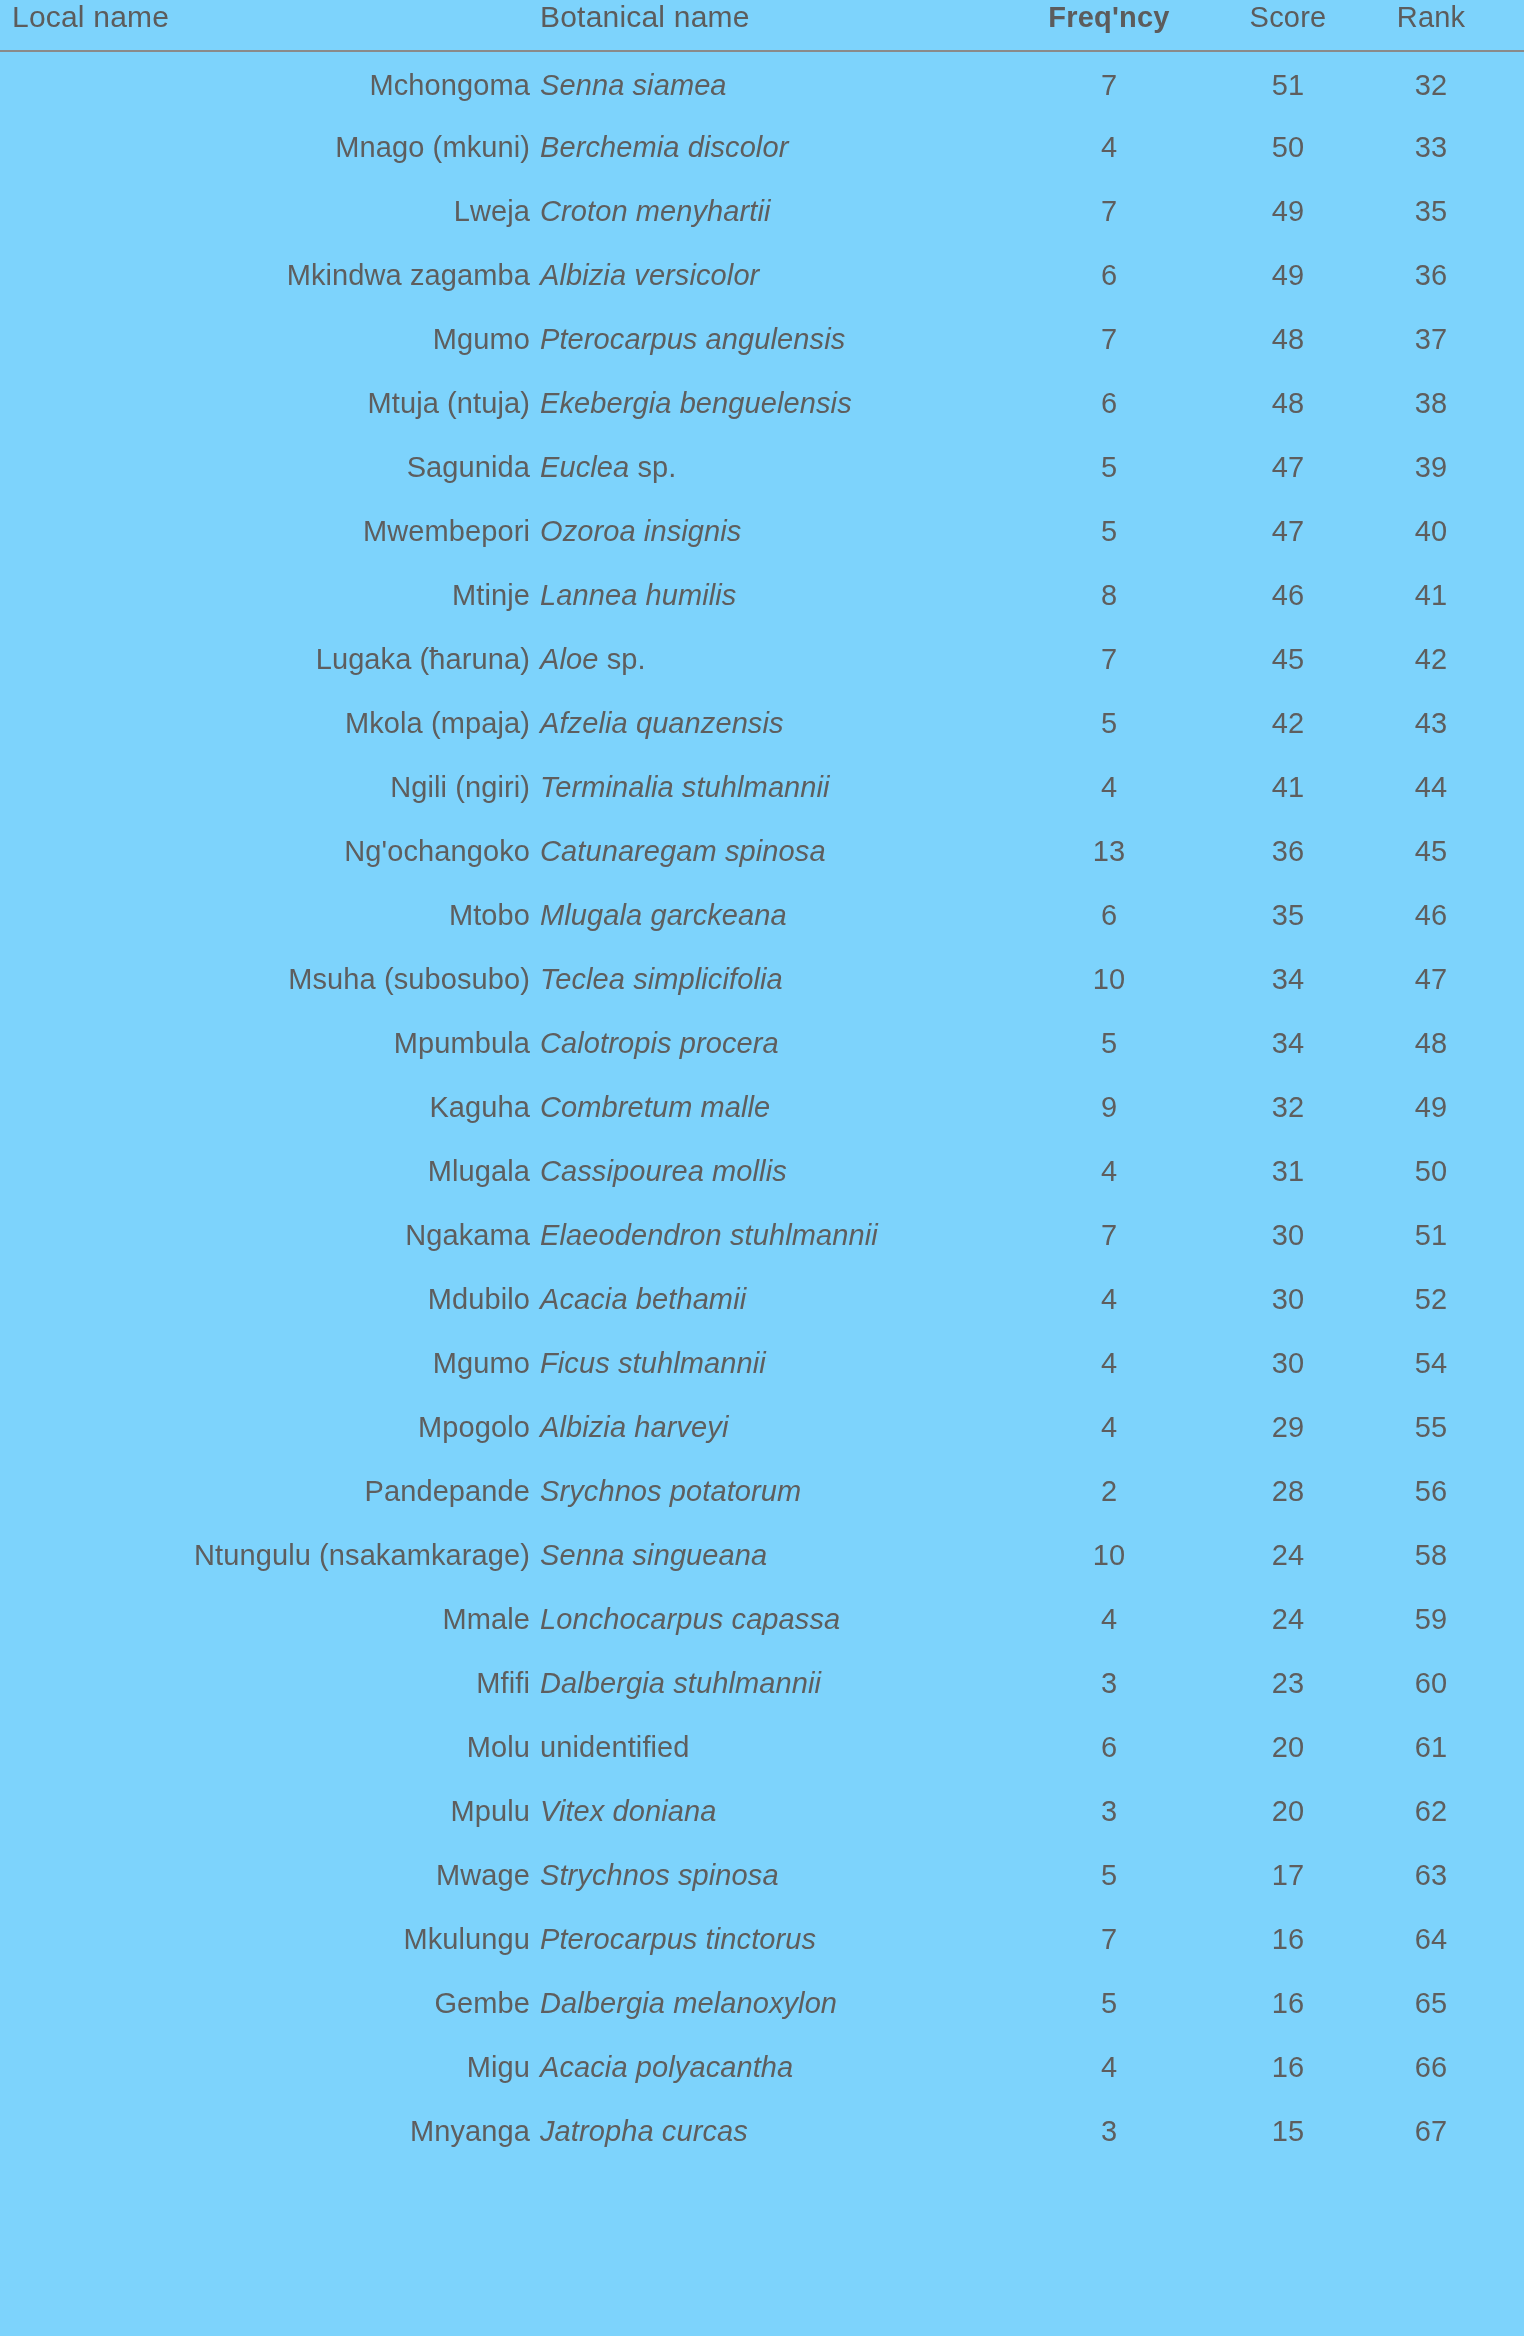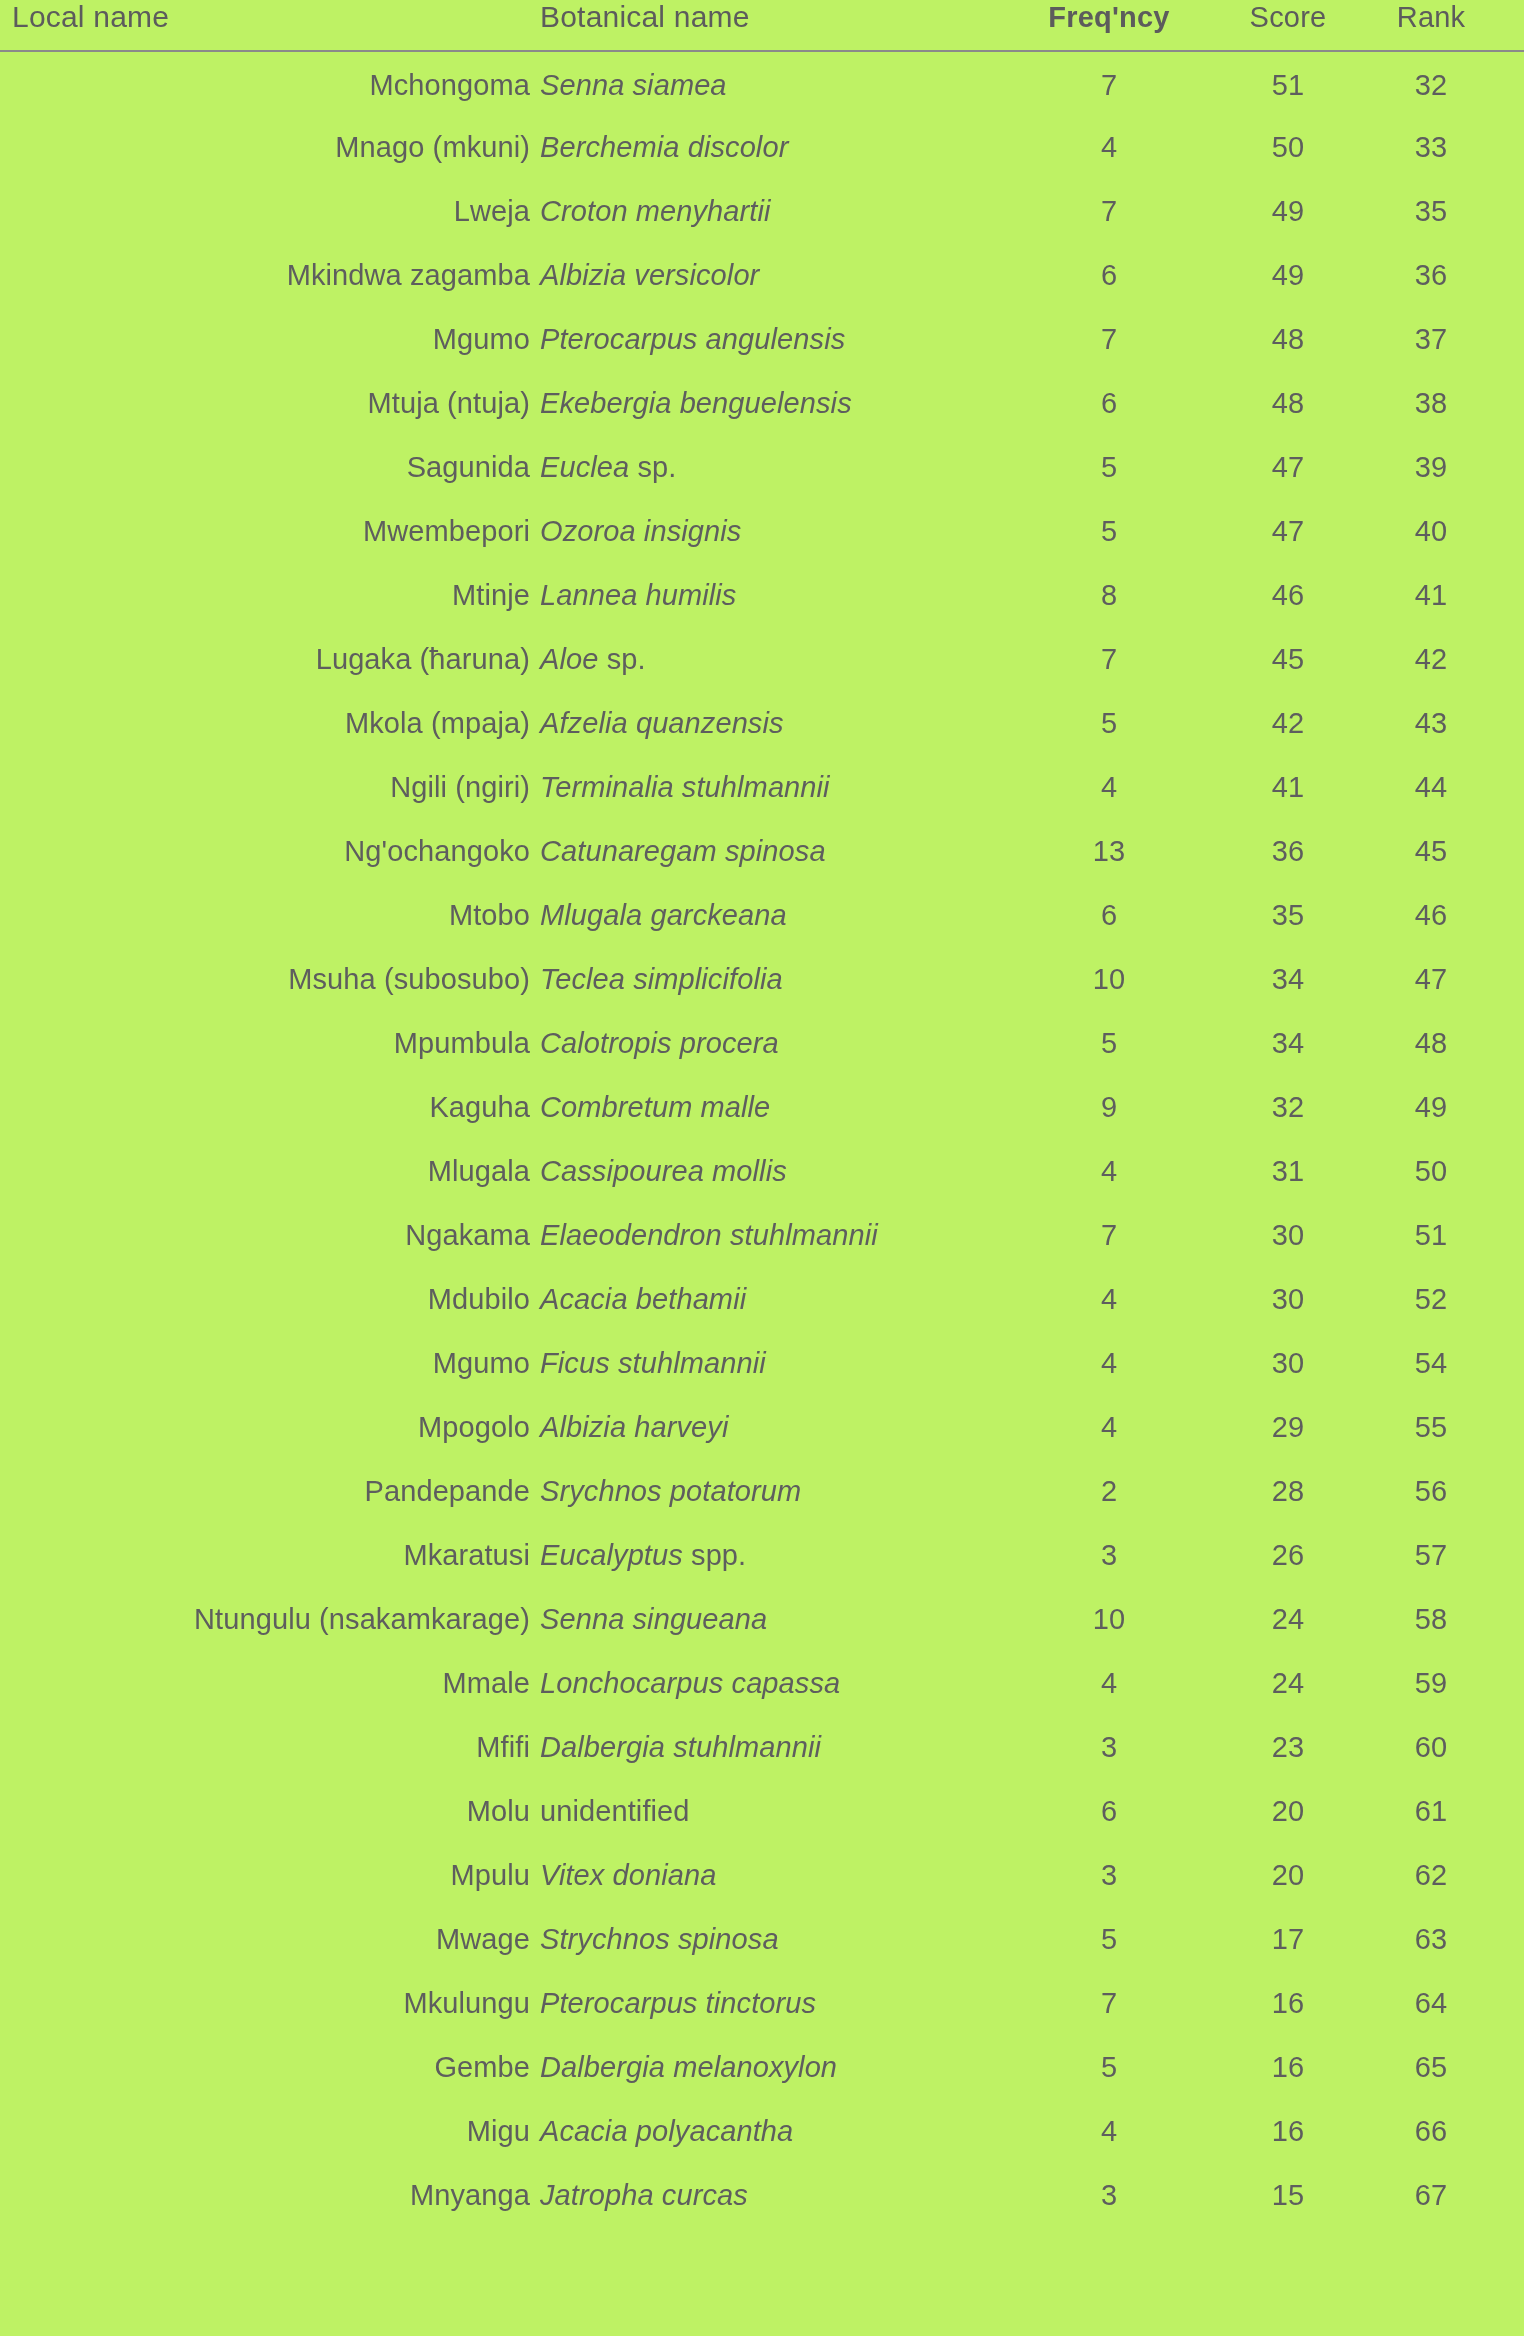--- a/index.html
+++ b/index.html
@@ -14,21 +14,21 @@
     overflow: hidden;
     font-family: "Liberation Sans", "DejaVu Sans", sans-serif;
     color: #5c5c5c;
     -webkit-font-smoothing: antialiased;
   }
 
   .page {
     position: relative;
     width: 1524px;
     height: 2336px;
-    background: #bef264;
+    background: #7dd3fc;
   }
 
   table.species-table {
     width: 1524px;
     border-collapse: collapse;
     table-layout: fixed;
   }
 
   
   col.c-local { width: 530px; }
@@ -288,27 +288,20 @@
           <td class="num rank">55</td>
         </tr>
         <tr>
           <td class="local">Pandepande</td>
           <td class="botanical"><span>Srychnos potatorum</span></td>
           <td class="num freq">2</td>
           <td class="num score">28</td>
           <td class="num rank">56</td>
         </tr>
         <tr>
-          <td class="local">Mkaratusi</td>
-          <td class="botanical"><span>Eucalyptus</span> <span class="upright">spp.</span></td>
-          <td class="num freq">3</td>
-          <td class="num score">26</td>
-          <td class="num rank">57</td>
-        </tr>
-        <tr>
           <td class="local">Ntungulu (nsakamkarage)</td>
           <td class="botanical"><span>Senna singueana</span></td>
           <td class="num freq">10</td>
           <td class="num score">24</td>
           <td class="num rank">58</td>
         </tr>
         <tr>
           <td class="local">Mmale</td>
           <td class="botanical"><span>Lonchocarpus capassa</span></td>
           <td class="num freq">4</td>

